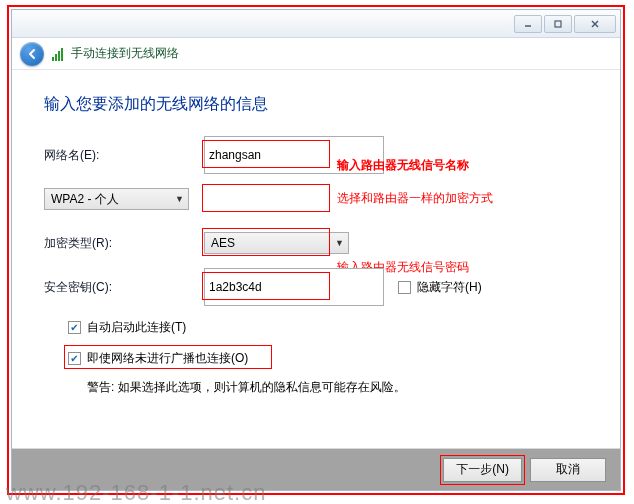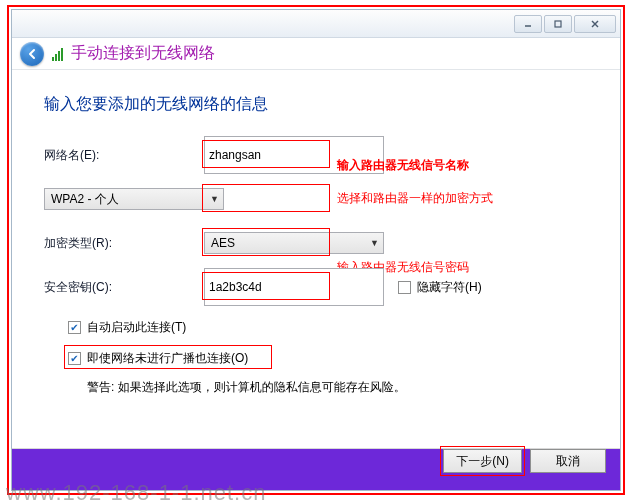--- a/index.html
+++ b/index.html
@@ -82,21 +82,21 @@
     }
     .signal-icon span {
       width: 2px;
       background: #2a9a2a;
       display: inline-block;
     }
     .signal-icon span:nth-child(1){height:4px}
     .signal-icon span:nth-child(2){height:7px}
     .signal-icon span:nth-child(3){height:10px}
     .signal-icon span:nth-child(4){height:13px}
-    .header-title { font-size: 16px; color: #a21caf; }
+    .header-title { font-size: 12px; color: #14532d; }
     .content {
       padding: 24px 32px 0 32px;
     }
     .page-heading {
       font-size: 16px;
       color: #003399;
       font-weight: normal;
       margin-bottom: 28px;
     }
     .form-row {
@@ -112,21 +112,21 @@
     }
     .text-input {
       width: 180px;
       height: 38px;
       border: 1px solid #abadb3;
       padding: 0 4px;
       font-family: inherit;
       font-size: 12px;
     }
     .select-like {
-      width: 180px;
+      width: 145px;
       height: 22px;
       border: 1px solid #abadb3;
       background: linear-gradient(to bottom, #f4f4f4, #e4e4e4);
       display: flex;
       align-items: center;
       justify-content: space-between;
       padding: 0 4px 0 6px;
       font-size: 12px;
       cursor: pointer;
     }
@@ -174,24 +174,24 @@
       margin-left: 19px;
       margin-top: 4px;
       color: #000;
     }
     .button-bar {
       position: absolute;
       bottom: 0;
       left: 0;
       right: 0;
       height: 42px;
-      background: #6d28d9;
+      background: #a3a3a3;
       border-top: 1px solid #d8d8d8;
       display: flex;
-      align-items: flex-start;
+      align-items: center;
       justify-content: flex-end;
       padding-right: 14px;
       gap: 8px;
       padding-left: 12px;
     }
     .btn {
       min-width: 76px;
       height: 24px;
       border: 1px solid #8e8f8f;
       background: linear-gradient(to bottom, #f4f4f4, #e4e4e4);

